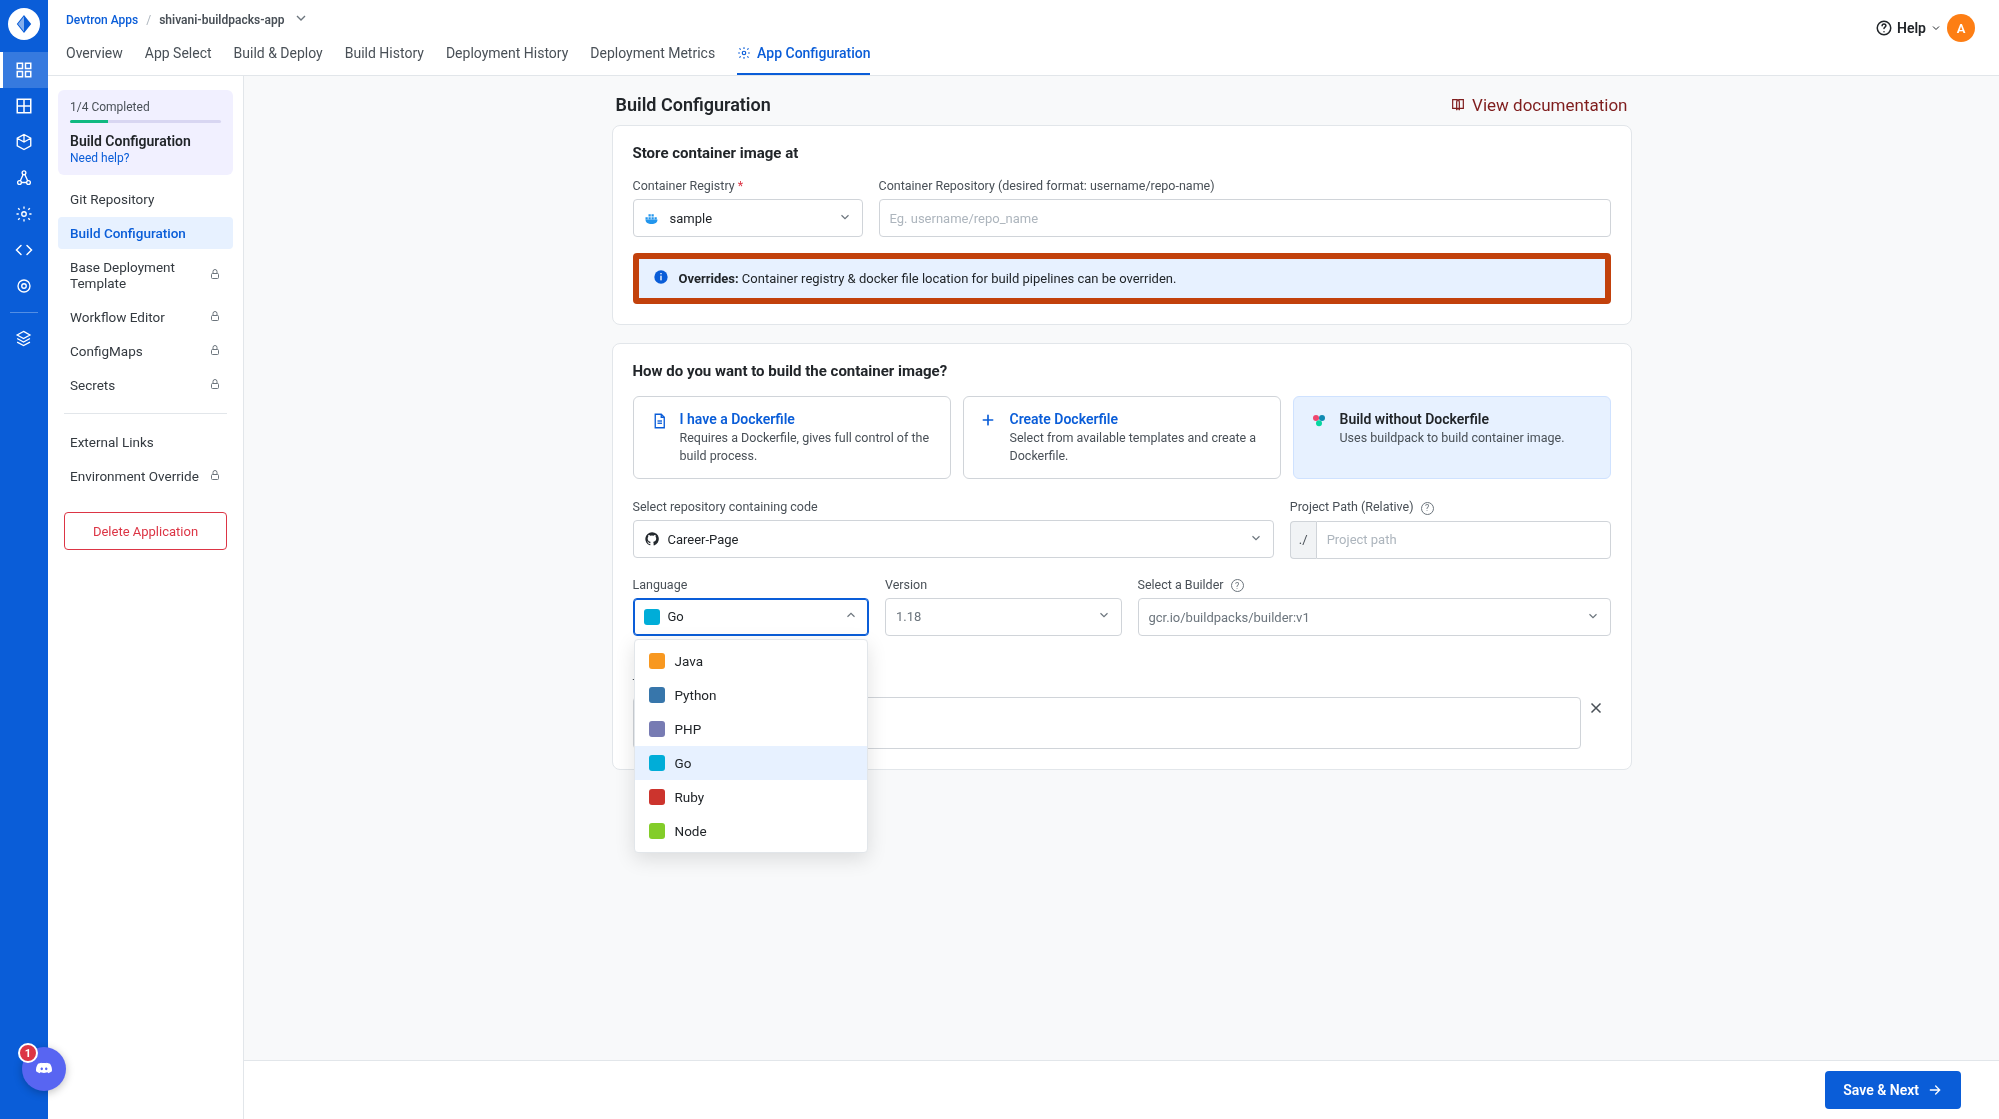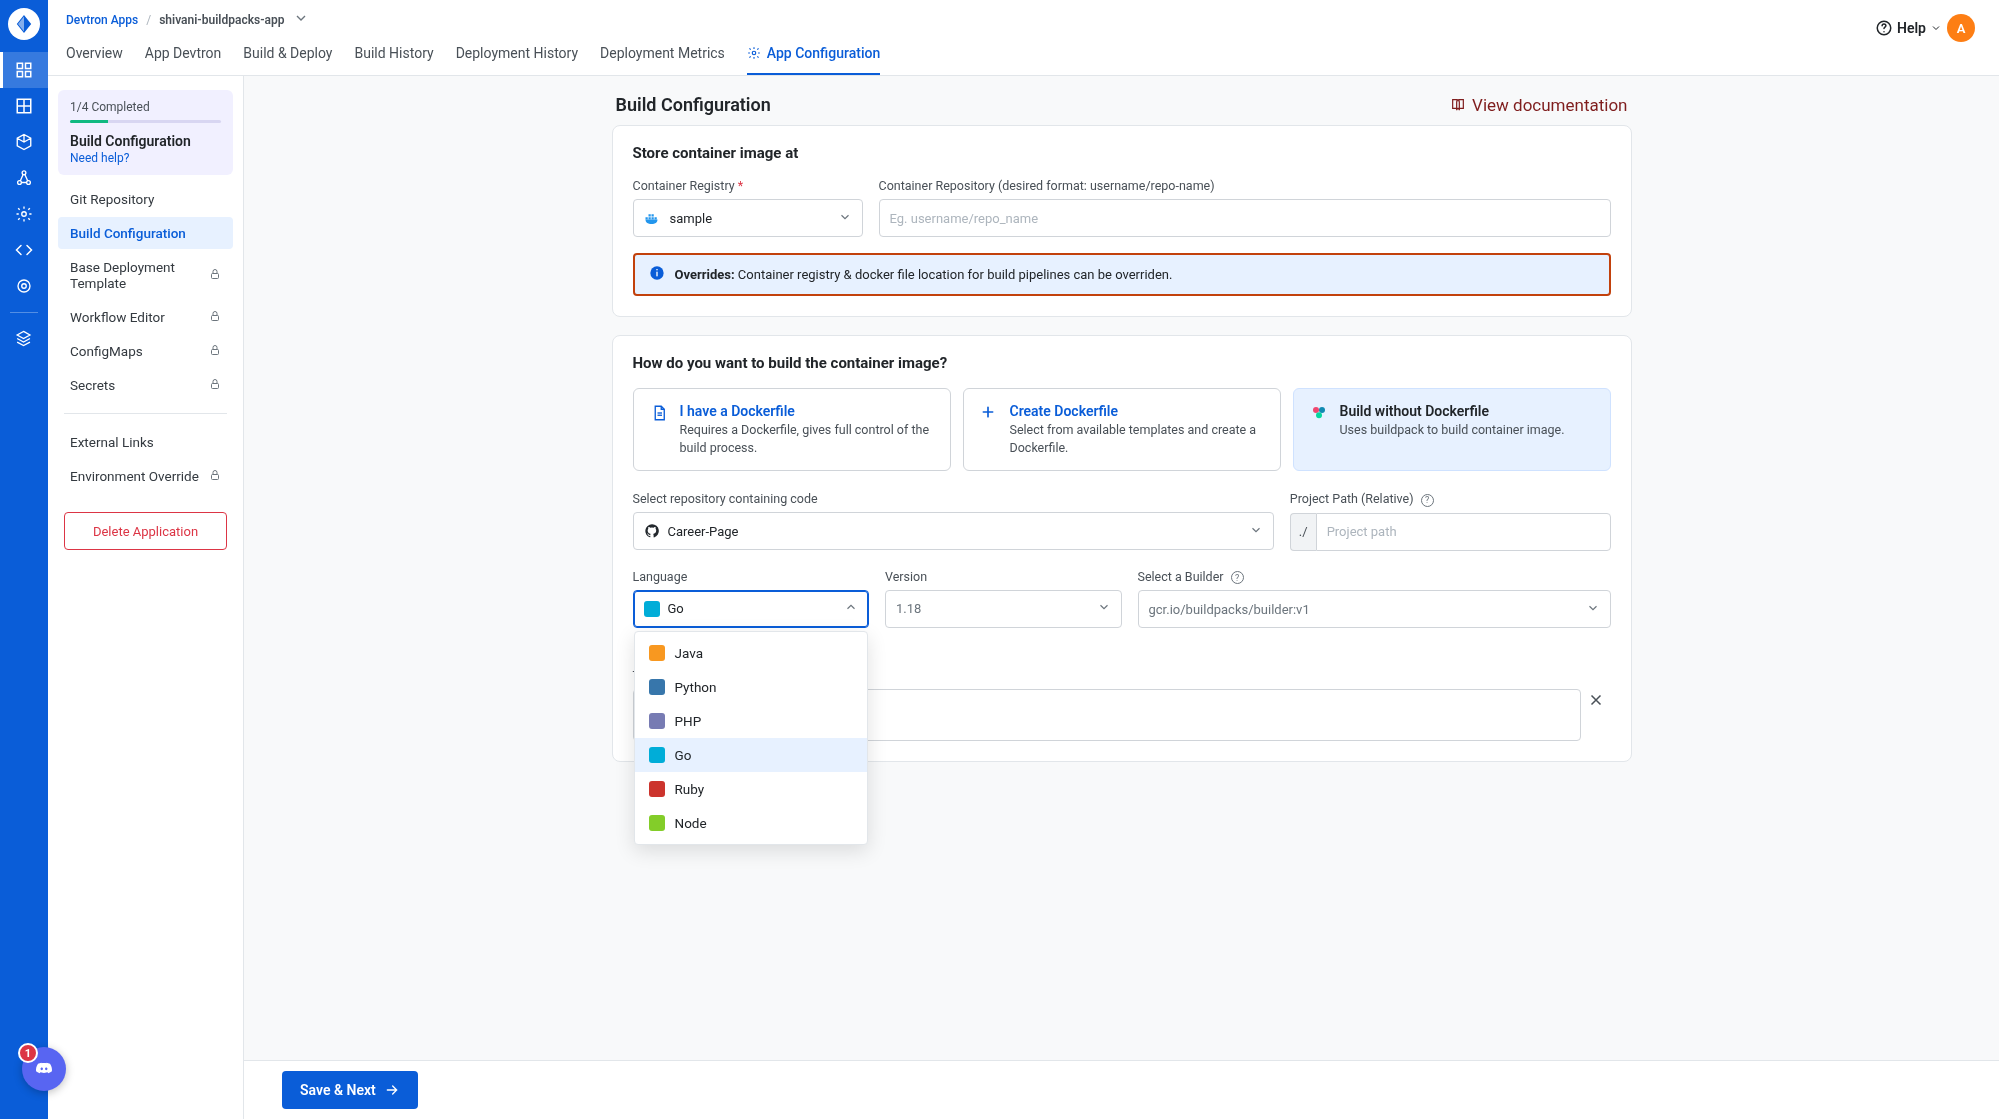--- a/index.html
+++ b/index.html
@@ -63,21 +63,21 @@
 .field { display:flex; flex-direction:column; gap:6px;}
 .field label { font-size:12.5px; color:#495057;}
 .field label .req { color:#dc3545;}
 .select { border:1px solid #d0d4d9; border-radius:4px; height:38px; padding:0 10px; display:flex; align-items:center; justify-content:space-between; font-size:13px; background:#fff; cursor:pointer; position:relative;}
 .select .left { display:flex; align-items:center; gap:8px;}
 .select .left.muted { color:#6c757d;}
 .select.open { border-color:#0a5dd8; box-shadow:0 0 0 1px #0a5dd8 inset;}
 .input { border:1px solid #d0d4d9; border-radius:4px; height:38px; padding:0 10px; font-size:13px; width:100%;}
 .chev-icon { color:#6c757d; }
 
-.info-banner { margin-top:16px; background:#e7f1ff; border:2px solid #c2410c; border-radius:4px; padding:10px 14px; display:flex; align-items:center; gap:10px; font-size:13px; color:#212529;}
+.info-banner { margin-top:16px; background:#e7f1ff; border:6px solid #c2410c; border-radius:4px; padding:10px 14px; display:flex; align-items:center; gap:10px; font-size:13px; color:#212529;}
 .info-banner .icon { color:#0a5dd8;}
 .info-banner b { font-weight:700;}
 
 .build-options { display:flex; gap:12px; margin-bottom:20px;}
 .build-option { flex:1; border:1px solid #d0d4d9; border-radius:6px; padding:14px 16px; cursor:pointer; display:flex; gap:12px;}
 .build-option.selected { background:#e7f1ff; border-color:#cfe2ff;}
 .build-option .opt-icon { flex-shrink:0; width:18px; height:18px; margin-top:1px;}
 .build-option .opt-title { font-size:14px; font-weight:600; color:#0a5dd8;}
 .build-option.selected .opt-title { color:#212529;}
 .build-option .opt-desc { font-size:12.5px; color:#495057; margin-top:2px; line-height:1.4;}
@@ -93,21 +93,21 @@
 .target-platform .label { font-size:13px; color:#495057; margin-bottom:6px;}
 .tp-box { border:1px solid #d0d4d9; border-radius:4px; min-height:52px; padding:6px 10px; position:relative;}
 .tp-close { position:absolute; right:-24px; top:2px; color:#495057; cursor:pointer;}
 
 
 .dropdown-menu { position:absolute; left:0; right:0; top:40px; background:#fff; border:1px solid #e2e6ea; border-radius:4px; box-shadow:0 6px 20px rgba(0,0,0,0.12); padding:4px 0; z-index:50;}
 .dd-item { display:flex; align-items:center; gap:10px; padding:9px 14px; font-size:13.5px; color:#212529; cursor:pointer;}
 .dd-item.selected { background:#e7f1ff;}
 .lang-ic { width:16px; height:16px; border-radius:3px; display:flex; align-items:center; justify-content:center; font-size:10px; font-weight:700; color:#fff;}
 
-.footer-bar { position:absolute; bottom:0; left:0; right:0; background:#fff; border-top:1px solid #e2e6ea; padding:10px 38px; display:flex; justify-content:flex-start;}
+.footer-bar { position:absolute; bottom:0; left:0; right:0; background:#fff; border-top:1px solid #e2e6ea; padding:10px 38px; display:flex; justify-content:flex-end;}
 .save-btn { background:#0a5dd8; color:#fff; border:none; border-radius:4px; height:38px; padding:0 18px; font-size:14px; font-weight:600; display:flex; align-items:center; gap:8px; cursor:pointer;}
 
 .help-circle { width:13px; height:13px; border:1px solid #6c757d; border-radius:50%; display:inline-flex; align-items:center; justify-content:center; font-size:9px; color:#6c757d; margin-left:4px;}
 
 ::placeholder { color:#adb5bd;}
 </style>
 </head>
 <body>
 
 <div class="app">
@@ -187,21 +187,21 @@
           <span class="sep">/</span>
           <span class="current">shivani-buildpacks-app</span>
           <span class="chev">
             <svg width="16" height="16" viewBox="0 0 24 24">
                 <path d="M6 9l6 6 6-6" fill="none" stroke="currentColor" stroke-width="2"></path>
               </svg>
           </span>
         </div>
         <nav class="tabs">
           <div class="tab">Overview</div>
-          <div class="tab">App Devtron</div>
+          <div class="tab">App Select</div>
           <div class="tab">Build &amp; Deploy</div>
           <div class="tab">Build History</div>
           <div class="tab">Deployment History</div>
           <div class="tab">Deployment Metrics</div>
           <div class="tab active">
             <svg width="14" height="14" viewBox="0 0 24 24">
                 <circle cx="12" cy="12" r="3" fill="none" stroke="currentColor" stroke-width="2"></circle>
                 <path d="M12 2v3M12 19v3M4.2 4.2l2.1 2.1M17.7 17.7l2.1 2.1M2 12h3M19 12h3M4.2 19.8l2.1-2.1M17.7 6.3l2.1-2.1" stroke="currentColor" stroke-width="2"></path>
               </svg>
             <span>App Configuration</span>

